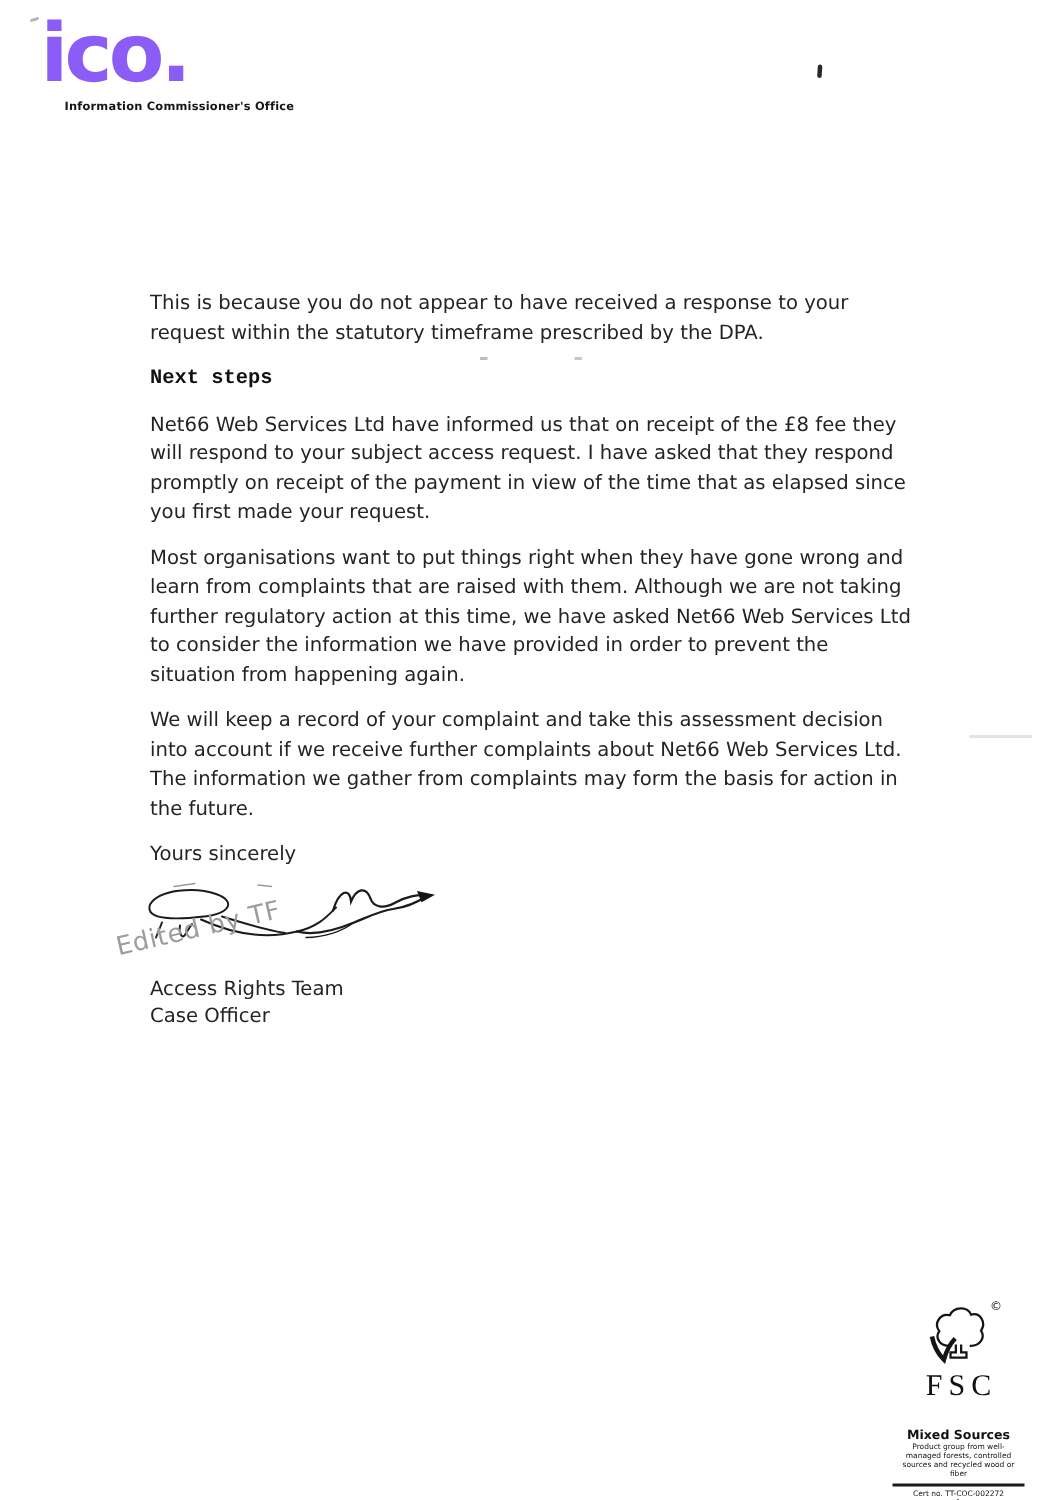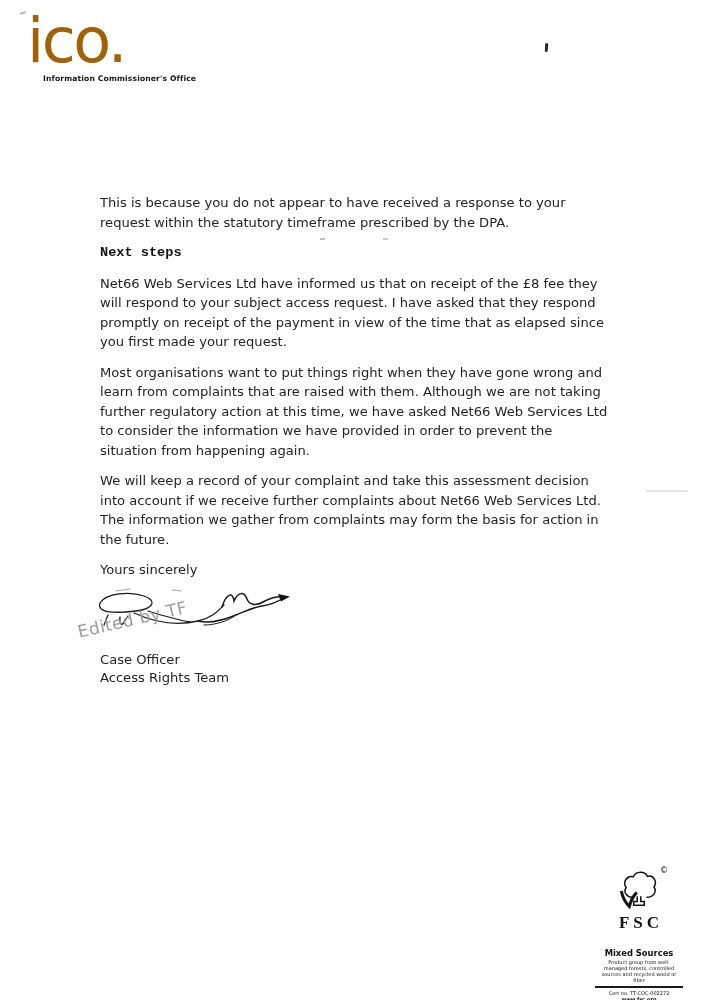--- a/index.html
+++ b/index.html
@@ -13,22 +13,22 @@
   .artifact { position:absolute; pointer-events:none; }
   .speck-top-left { left:20px; top:12px; width:6px; height:2px; background:#8a8a8a; border-radius:2px; transform:rotate(-18deg); opacity:.65; }
   .mark-top-right { left:545px; top:43px; width:3px; height:9px; background:#2a2a2a; border-radius:1.5px; transform:rotate(4deg); }
   .dot-a { left:320px; top:238px; width:5px; height:1.5px; background:#bdbdbd; }
   .dot-b { left:383px; top:238px; width:5px; height:1.5px; background:#c8c8c8; }
   .smudge-right { left:646px; top:490px; width:42px; height:2px; background:#e3e3e3; border-radius:1px; }
 
   
   .logo { position:absolute; left:27px; top:8px; }
   .logo-brand {
-    font-family:"DejaVu Sans",sans-serif; font-weight:400; font-size:62px;
-    line-height:1.05; letter-spacing:-2.5px; color:#a16207;
+    font-family:"DejaVu Sans",sans-serif; font-weight:700; font-size:54px;
+    line-height:1.05; letter-spacing:-2.5px; color:#8b5cf6;
   }
   .logo-tagline { font-size:7.6px; font-weight:600; color:#151515; margin-top:1px; margin-left:16px; letter-spacing:.15px; }
 
   
   .letter { position:absolute; left:100px; top:193px; width:512px; font-size:13.1px; line-height:19.5px; color:#242424; }
   .letter p { margin:0 0 11px 0; }
   .heading { font-weight:bold; font-size:13.6px; color:#121212; margin:0 0 11px 0;font-family:Liberation Mono, monospace; }
   .closing { margin-top:10px !important; }
 
   
@@ -38,21 +38,21 @@
     position:absolute; left:-22px; top:32px; font-size:17px; color:#9c9c9c;
     transform:rotate(-13deg); transform-origin:left center; letter-spacing:.5px; white-space:nowrap;
   }
   .signer { font-size:13.1px; line-height:18.6px; color:#242424; }
   .redacted { color:#868686; letter-spacing:1px; }
 
   
   .fsc { position:absolute; left:590px; top:864px; width:98px; text-align:center; color:#111; }
   .fsc-copy { position:absolute; right:20px; top:2px; font-size:8px; }
   .fsc-tree { display:block; margin:4px auto 0 auto; }
-  .fsc-acronym { font-family:"Liberation Serif","DejaVu Serif",serif; font-size:17px; letter-spacing:4px; margin-top:-1px; margin-left:4px;font-weight:bold; }
+  .fsc-acronym { font-family:"Liberation Serif","DejaVu Serif",serif; font-size:20px; letter-spacing:4px; margin-top:-1px; margin-left:4px; }
   .fsc-title { font-size:8.4px; font-weight:bold; margin-top:15px; }
   .fsc-desc { font-size:5px; line-height:6px; width:82px; margin:1px auto 0 auto; font-weight:500; }
   .fsc-divider { width:88px; height:2px; background:#1a1a1a; margin:3px auto 2px auto; }
   .fsc-small { font-size:5px; line-height:6.2px; }
   .fsc-url { font-weight:bold; }
 </style>
 </head>
 <body>
 
 <div class="page">
@@ -88,22 +88,22 @@
           <path d="M62 24 C78 29 92 33 104 35"></path>
           <path d="M136 20 C140 7 147 4 148 14 C152 5 158 4 161 12 C163 18 170 19 177 15 C184 11 193 9 199 10 C193 14 184 18 176 19 C168 20 160 24 150 28 C138 33 124 37 112 34" stroke-width="1.5"></path>
           <path d="M150 28 C142 34 130 38 118 38" stroke-width="1"></path>
         </g>
         <polygon points="192,7 204,9.5 195,14.5" fill="#141414"></polygon>
       </svg>
       <span class="watermark">Edited by TF</span>
     </div>
 
     <div class="signer">
+      <div>Access Rights Team</div>
       <div>Case Officer</div>
-      <div>Access Rights Team</div>
     </div>
   </div>
 
   <div class="fsc">
     <div class="fsc-copy">©</div>
     <svg class="fsc-tree" width="50" height="46" viewBox="0 0 56 52" fill="none">
       <g stroke="#141414" fill="none">
         <path d="M21 33 C14 33.5 10 27 13.5 22 C9 16 14.5 8 21.5 10 C24.5 3.5 34.5 3 37.5 9.5 C44.5 7.5 49 15.5 45 21.5 C48.5 27 44 33.5 36.5 33" stroke-width="1.7"></path>
         <path d="M26 32 L26 38 L22 38 L22 42 L34 42 L34 38 L30 38 L30 32" stroke-width="1.7"></path>
         <path d="M8 26 C9.5 33.5 13.5 40 17 43.5 C18.8 37 21.5 31.5 25.5 27.5" stroke-width="3.4"></path>

